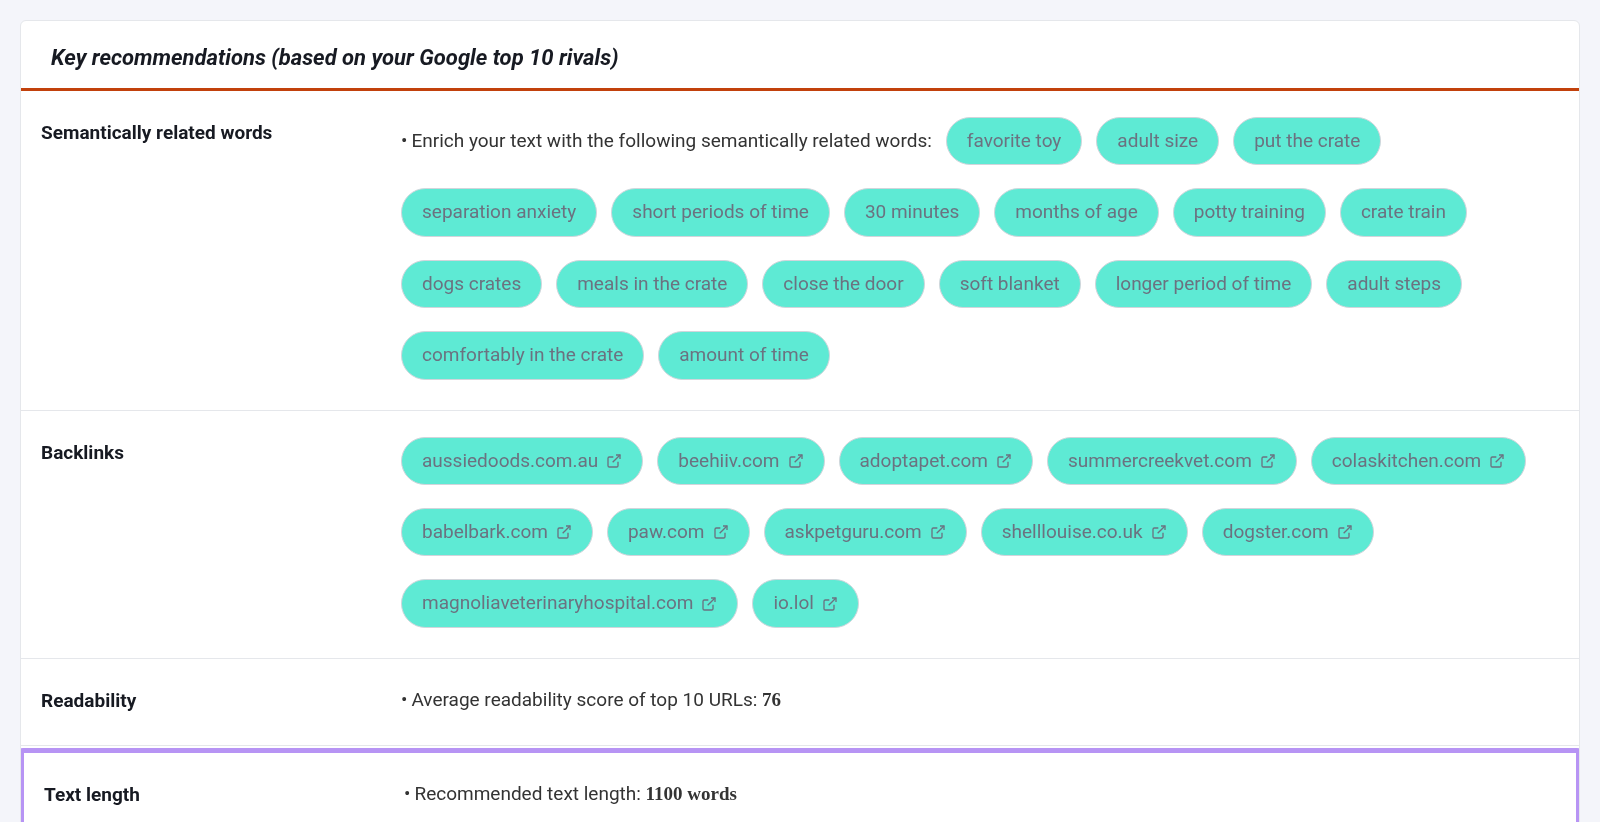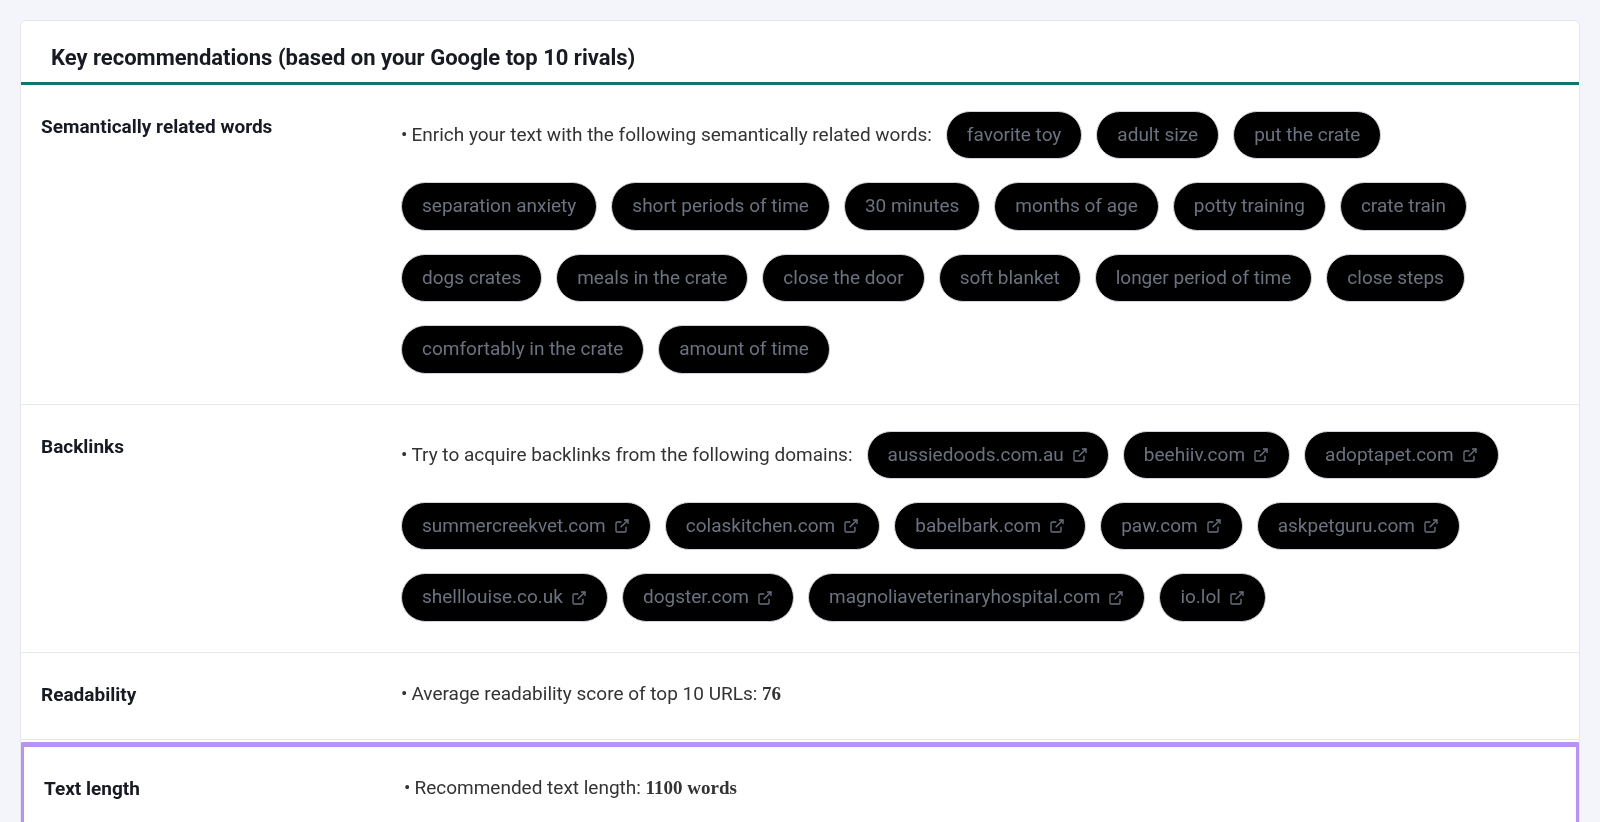--- a/index.html
+++ b/index.html
@@ -10,22 +10,23 @@
   width: 1600px;
   color: #333;
 }
 .card {
   background: #fff;
   border-radius: 6px;
   border: 1px solid #e5e7eb;
   overflow: hidden;
 }
 .card-header {
-  padding: 24px 30px 12px 30px;
-  border-bottom: 3px solid #0f766e;
+  padding: 24px 30px 18px 30px;
+  border-bottom: 3px solid #c2410c;
+  font-style: italic;
 }
 .card-header h2 {
   font-size: 22px;
   font-weight: 700;
   color: #171a22;
 }
 .section {
   display: flex;
   padding: 26px 30px 30px 20px;
   border-bottom: 1px solid #e5e7eb;
@@ -56,21 +57,21 @@
 }
 .bullet { margin-right: 4px; }
 .pill {
   display: inline-flex;
   align-items: center;
   border: 1px solid #d1d5db;
   border-radius: 999px;
   padding: 8px 20px;
   font-size: 19px;
   color: #6b7280;
-  background: #000000;
+  background: #5eead4;
   white-space: nowrap;
   cursor: pointer;
   gap: 8px;
 }
 .pill svg { flex-shrink: 0; }
 .highlight-box {
   border: 5px solid #b794f4;
   border-radius: 4px;
   margin: 2px -2px -2px -2px;
 }
@@ -104,32 +105,31 @@
         <span class="pill">short periods of time</span>
         <span class="pill">30 minutes</span>
         <span class="pill">months of age</span>
         <span class="pill">potty training</span>
         <span class="pill">crate train</span>
         <span class="pill">dogs crates</span>
         <span class="pill">meals in the crate</span>
         <span class="pill">close the door</span>
         <span class="pill">soft blanket</span>
         <span class="pill">longer period of time</span>
-        <span class="pill">close steps</span>
+        <span class="pill">adult steps</span>
         <span class="pill">comfortably in the crate</span>
         <span class="pill">amount of time</span>
       </div>
     </div>
   </div>
 
   <div class="section">
     <div class="section-label">Backlinks</div>
     <div class="section-content">
       <div class="pill-row">
-        <span class="lead-text"><span class="bullet">•</span><span>Try to acquire backlinks from the following domains:</span></span>
         <span class="pill">
             <span>aussiedoods.com.au</span>
             <svg class="ext-icon" viewBox="0 0 24 24">
               <path d="M18 13v6a2 2 0 0 1-2 2H5a2 2 0 0 1-2-2V8a2 2 0 0 1 2-2h6"></path>
               <polyline points="15 3 21 3 21 9"></polyline>
               <line x1="10" y1="14" x2="21" y2="3"></line>
             </svg>
           </span>
         <span class="pill">
             <span>beehiiv.com</span>

